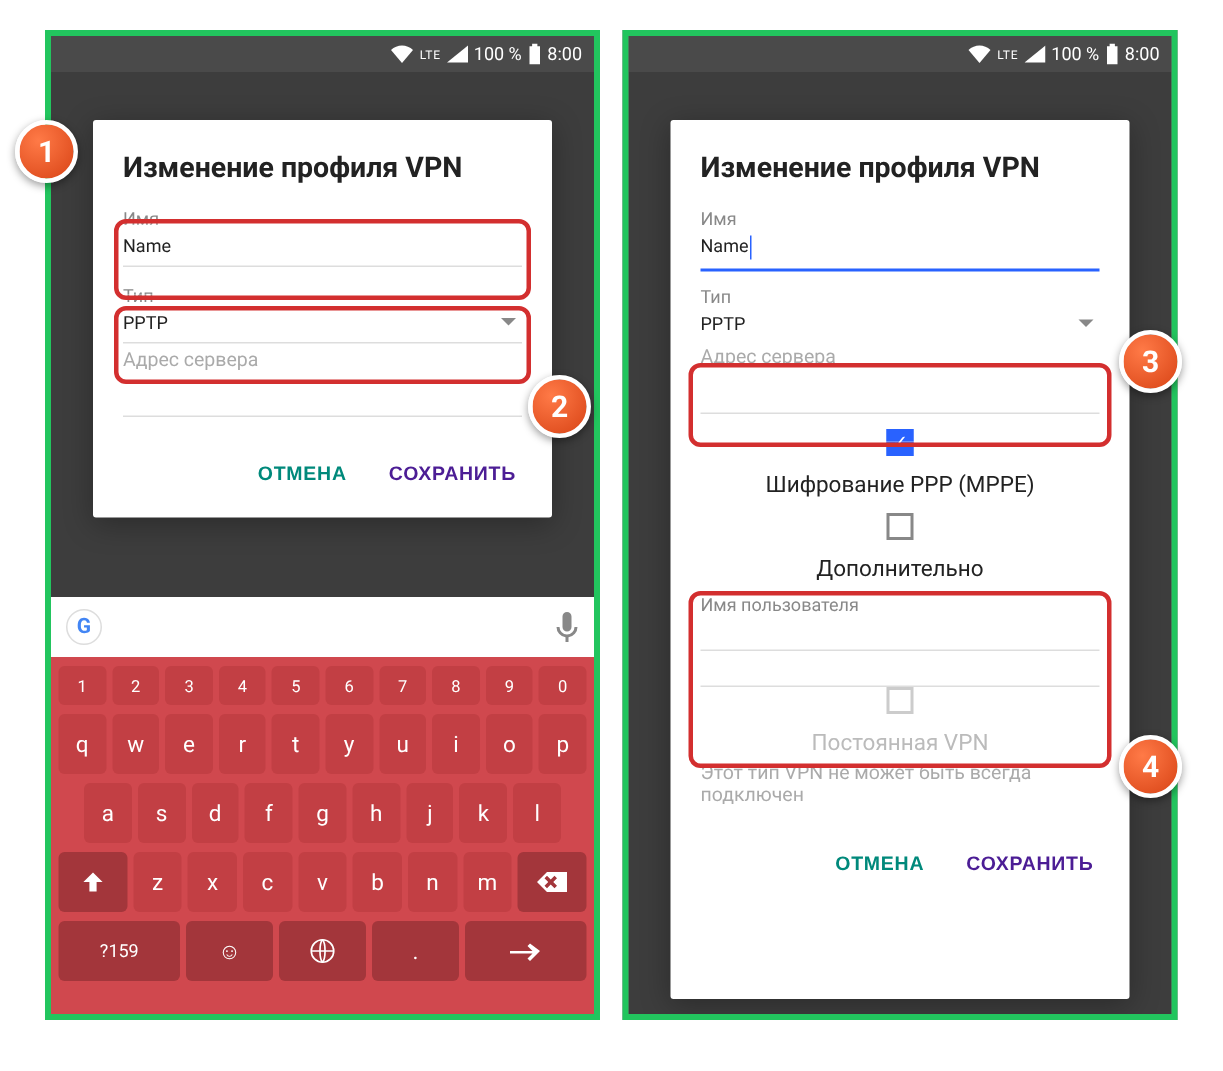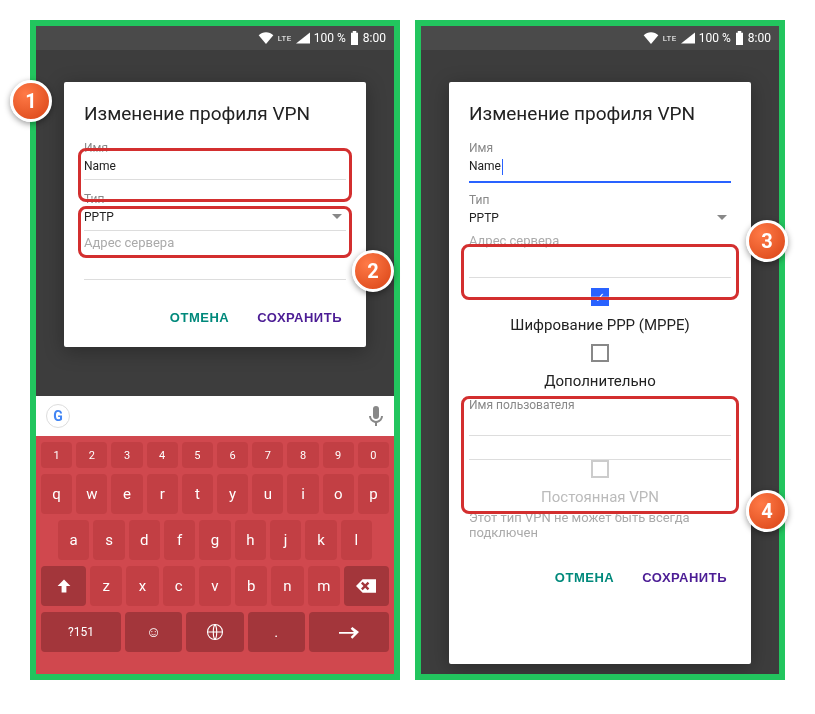--- a/index.html
+++ b/index.html
@@ -8,21 +8,21 @@
   font-family: Roboto, Arial, sans-serif;
   width: 815px;
   height: 714px;
   position: relative;
 }
 .phone {
   position: absolute;
   width: 370px;
   height: 660px;
   background: #666;
-  border: 6px solid #22c55e;
+  border: 4px solid #22c55e;
   overflow: hidden;
 }
 .phone1 { left: 30px; top: 20px; }
 .phone2 { left: 415px; top: 20px; }
 
 .statusbar {
   height: 24px;
   background: #4a4a4a;
   color: #fff;
   display: flex;
@@ -47,21 +47,21 @@
   background: #fff;
   border-radius: 2px;
   box-shadow: 0 4px 20px rgba(0,0,0,0.3);
   padding: 20px 20px 8px 20px;
 }
 .dialog1 { top: 56px; left: 28px; right: 28px; }
 .dialog2 { top: 56px; left: 28px; right: 28px; bottom: 10px; overflow: hidden; }
 
 .dialog-title {
   font-size: 19px;
-  font-weight: 400;
+  font-weight: 700;
   color: #222;
   margin-bottom: 16px;
 }
 
 .field-label {
   font-size: 12px;
   color: #888;
   margin-top: 8px;
 }
 .field-value {
@@ -327,21 +327,21 @@
         <div class="key">b</div>
         <div class="key">n</div>
         <div class="key">m</div>
         <div class="key wide dark">
           <svg width="20" height="14" viewBox="0 0 24 16" fill="#fff">
             <path d="M24 0H8L0 8l8 8h16V0zm-8 11l-2 2-3-3-3 3-2-2 3-3-3-3 2-2 3 3 3-3 2 2-3 3 3 3z"></path>
           </svg>
         </div>
       </div>
     <div class="kb-row">
-      <div class="key wide dark" style="font-size:12px">?151</div>
+      <div class="key wide dark" style="font-size:12px">?159</div>
       <div class="key dark">☺</div>
       <div class="key dark">
         <svg width="18" height="18" viewBox="0 0 24 24" fill="none" stroke="#fff" stroke-width="1.5">
             <circle cx="12" cy="12" r="10"></circle>
             <path d="M2 12h20M12 2c3 3 3 17 0 20M12 2c-3 3-3 17 0 20"></path>
           </svg>
       </div>
       <div class="key dark">.</div>
       <div class="key wide dark">
         <svg width="20" height="14" viewBox="0 0 24 16" fill="#fff">

